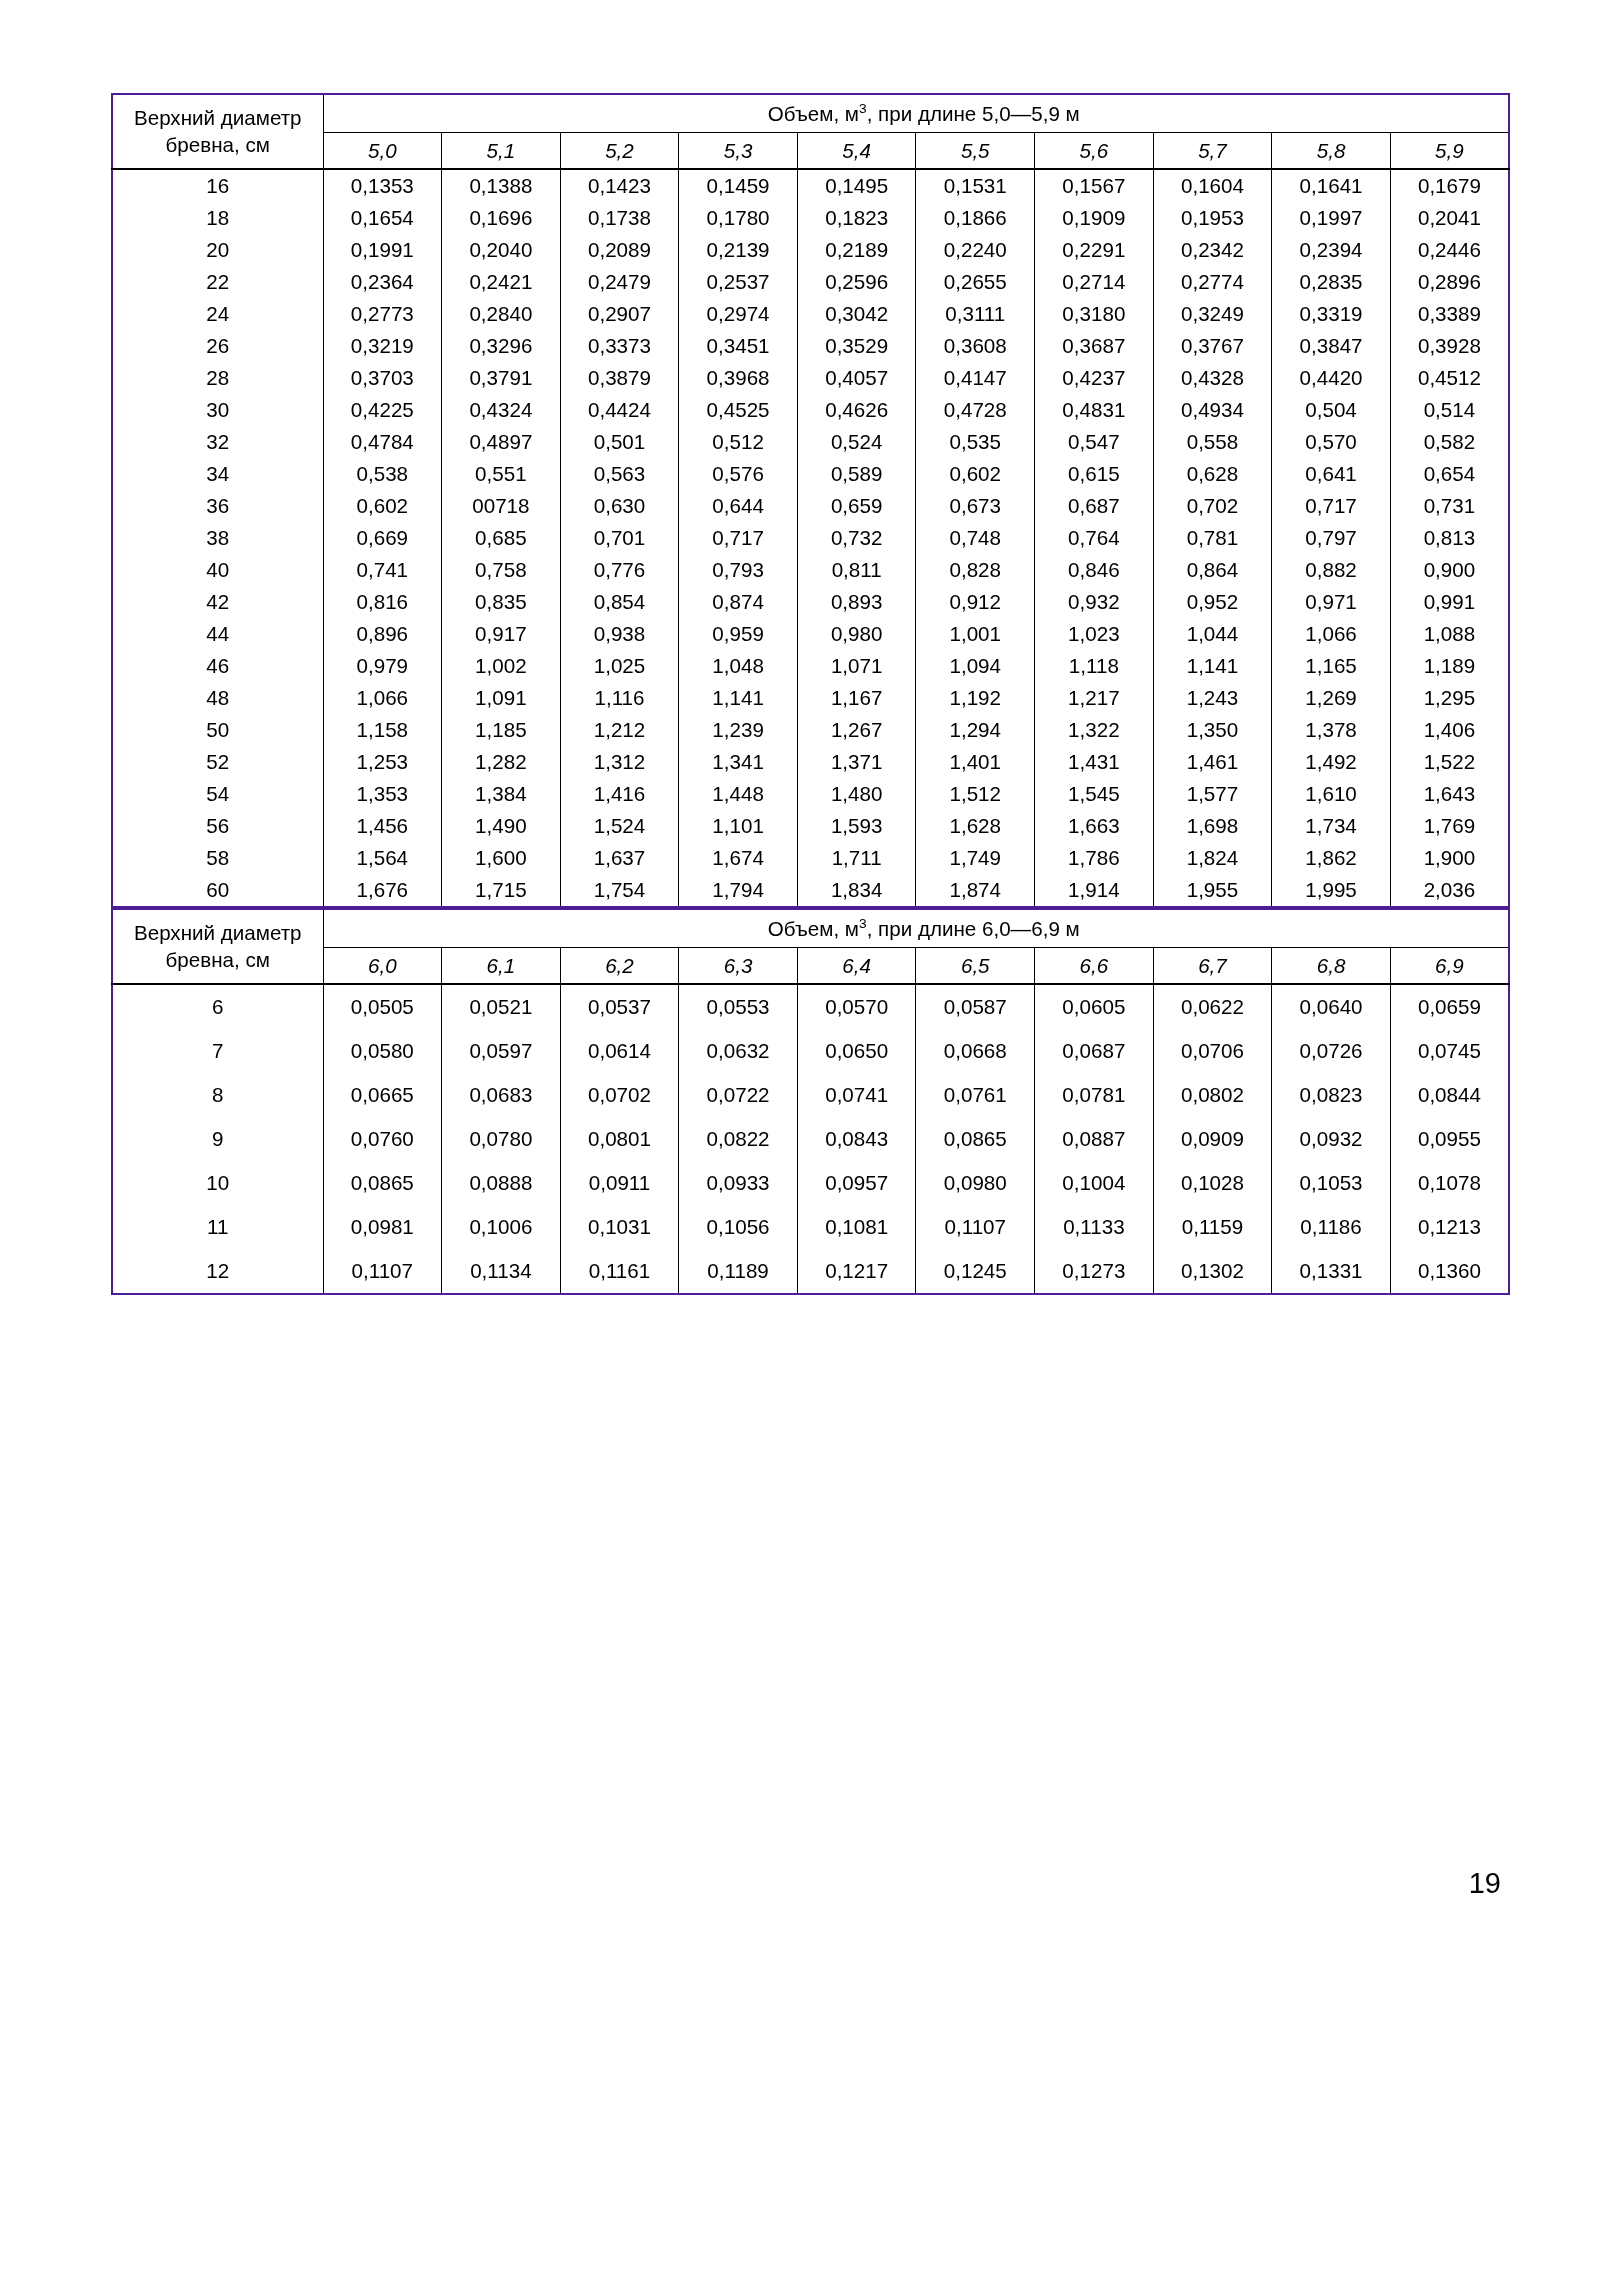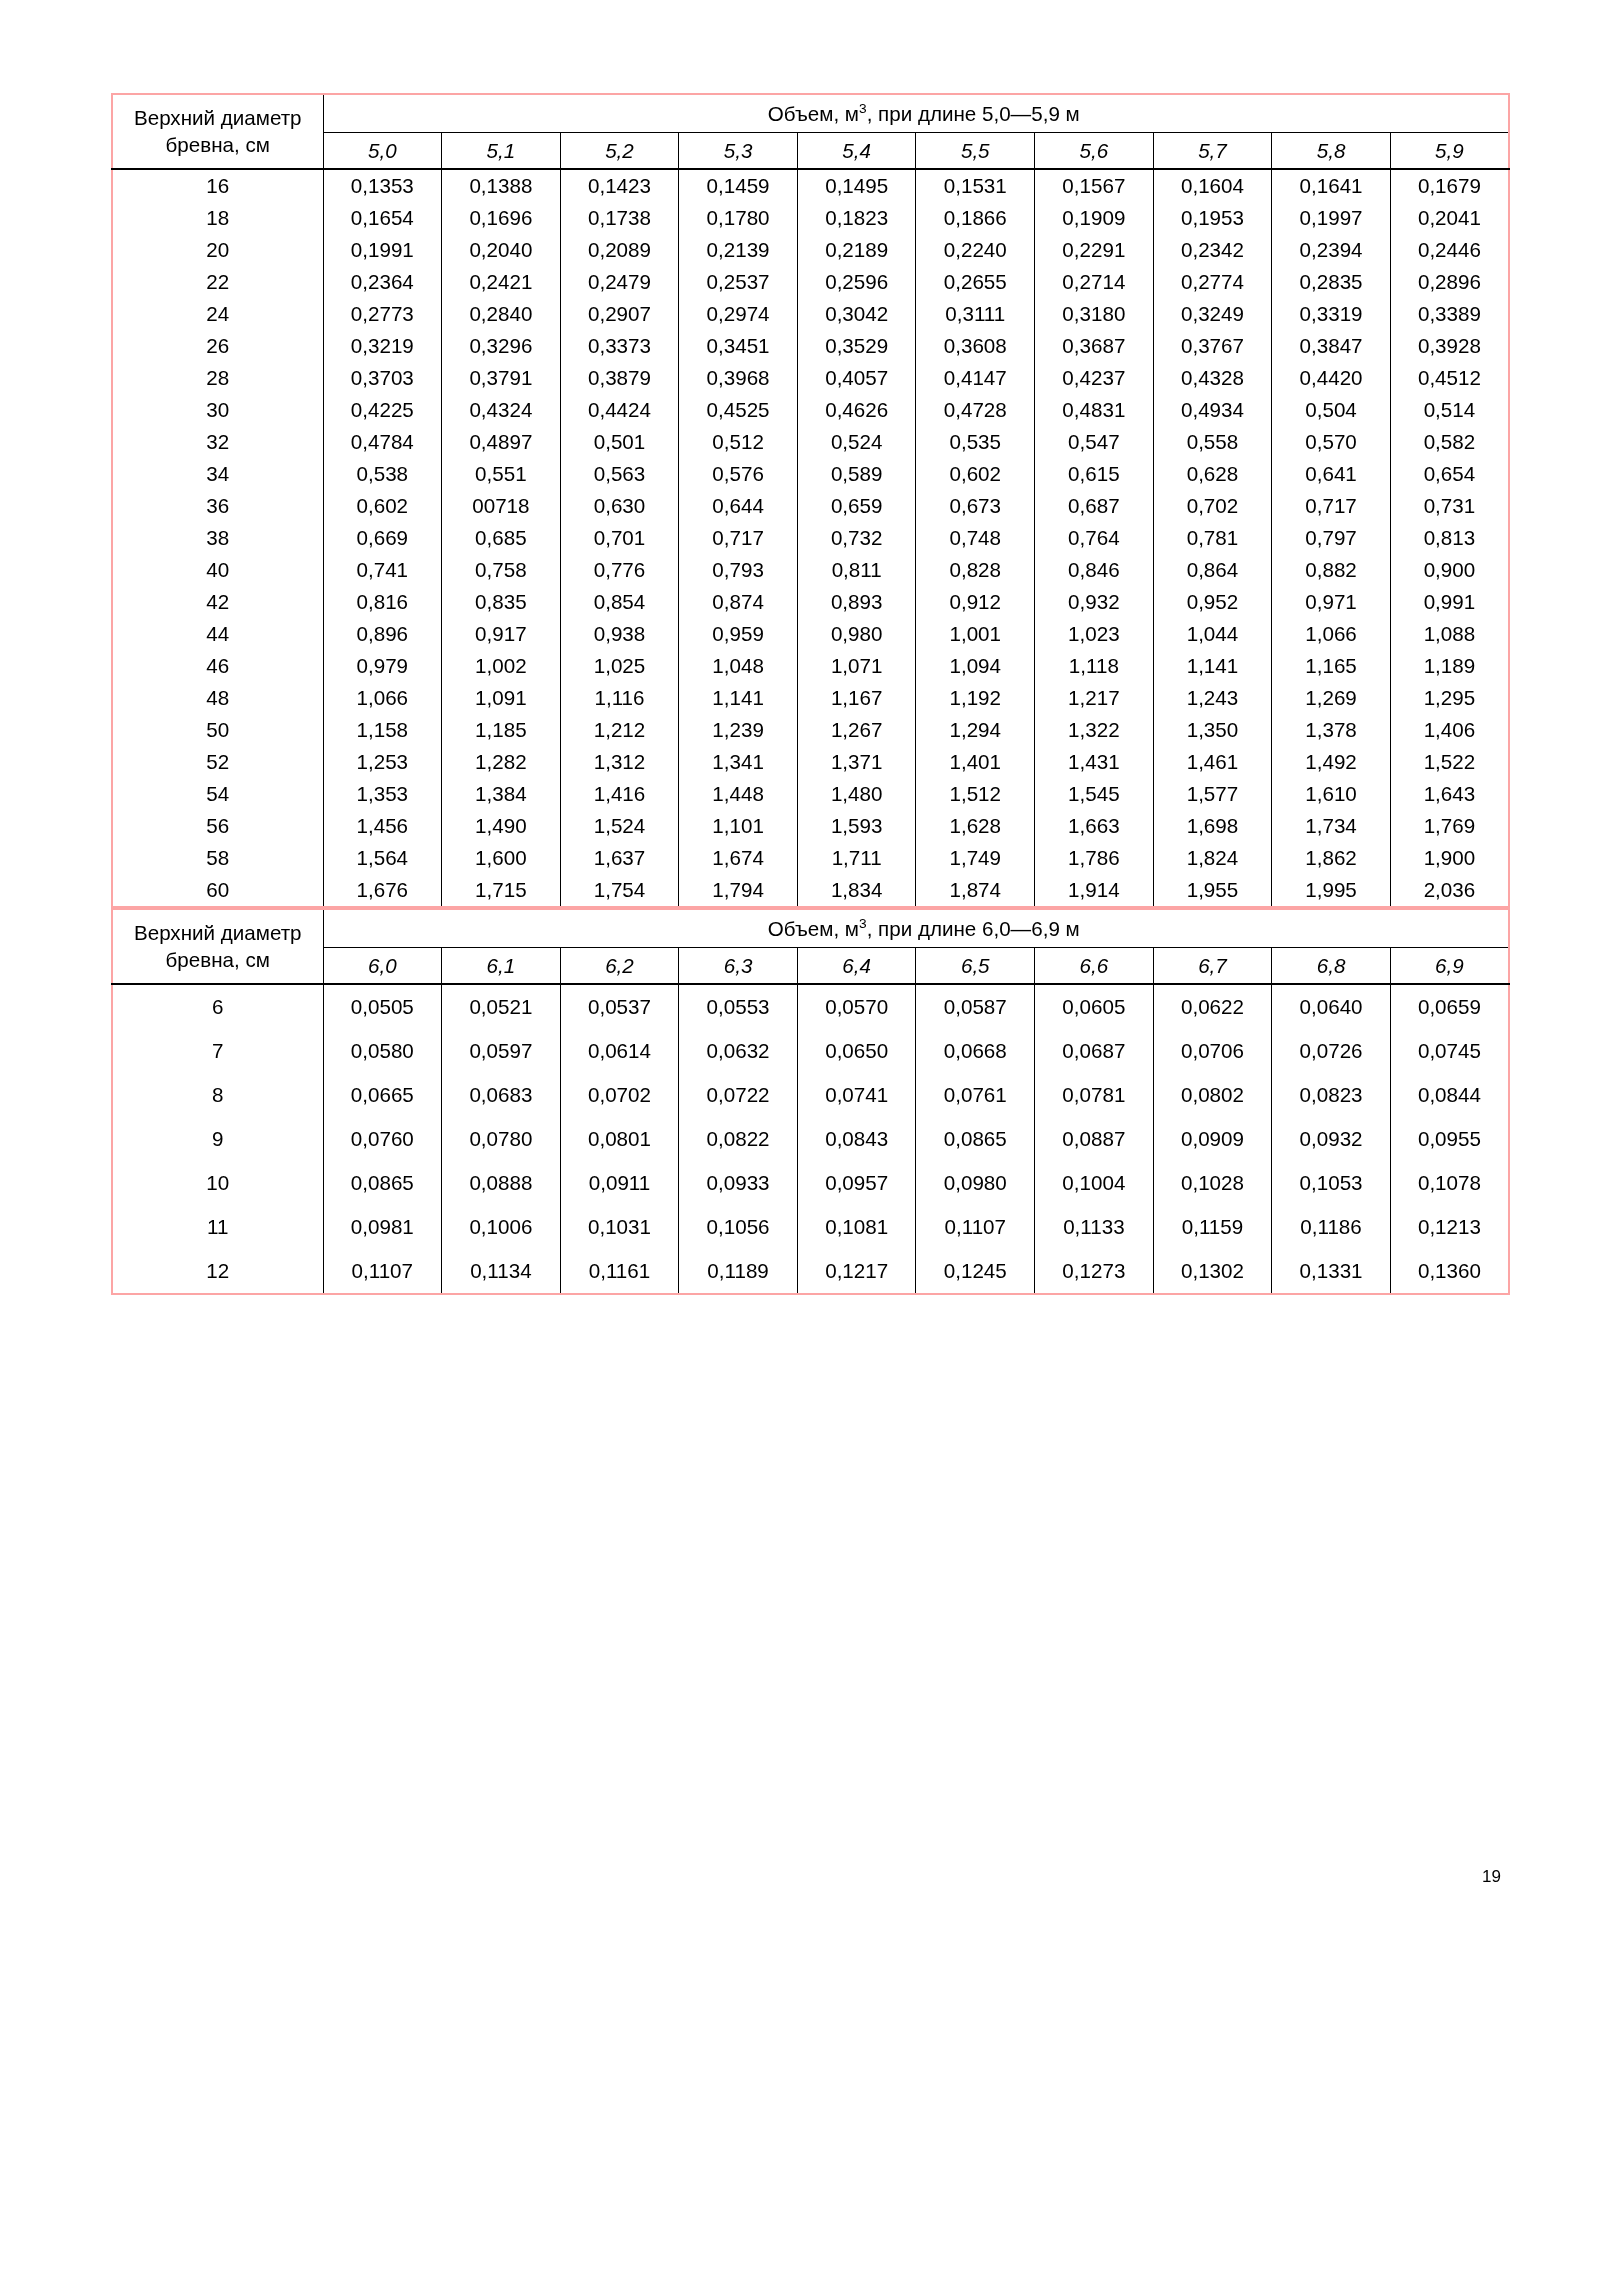--- a/index.html
+++ b/index.html
@@ -22,21 +22,21 @@
   }
 
   .caption { font-size: 22.5px; margin-bottom: 12.7px; }
   .caption-italic { font-style: italic; }
   .caption-table { margin-top: 41px; }
 
   table.vol-table {
     width: 100%;
     border-collapse: collapse;
     table-layout: fixed;
-    border: 2px solid #fca5a5;
+    border: 2px solid #4c1d95;
   }
   .vol-table th, .vol-table td {
     border-left: 1px solid #000;
     border-right: 1px solid #000;
     text-align: center;
     vertical-align: middle;
     font-weight: 400;
     font-size: 20.6px;
     padding: 0;
   }
@@ -56,21 +56,21 @@
     font-style: italic;
   }
   .vol-table td { height: 32px; }
   .vol-table.t2 td { height: 44px; }
   .vol-table sup { font-size: 13.7px; }
 
   .page-number {
     position: absolute;
     right: 120px;
     top: 1867px;
-    font-size: 17px;
+    font-size: 29px;
   }
 </style>
 </head>
 <body>
 
 <div class="page">
 
 
 
   <table class="vol-table t1">

